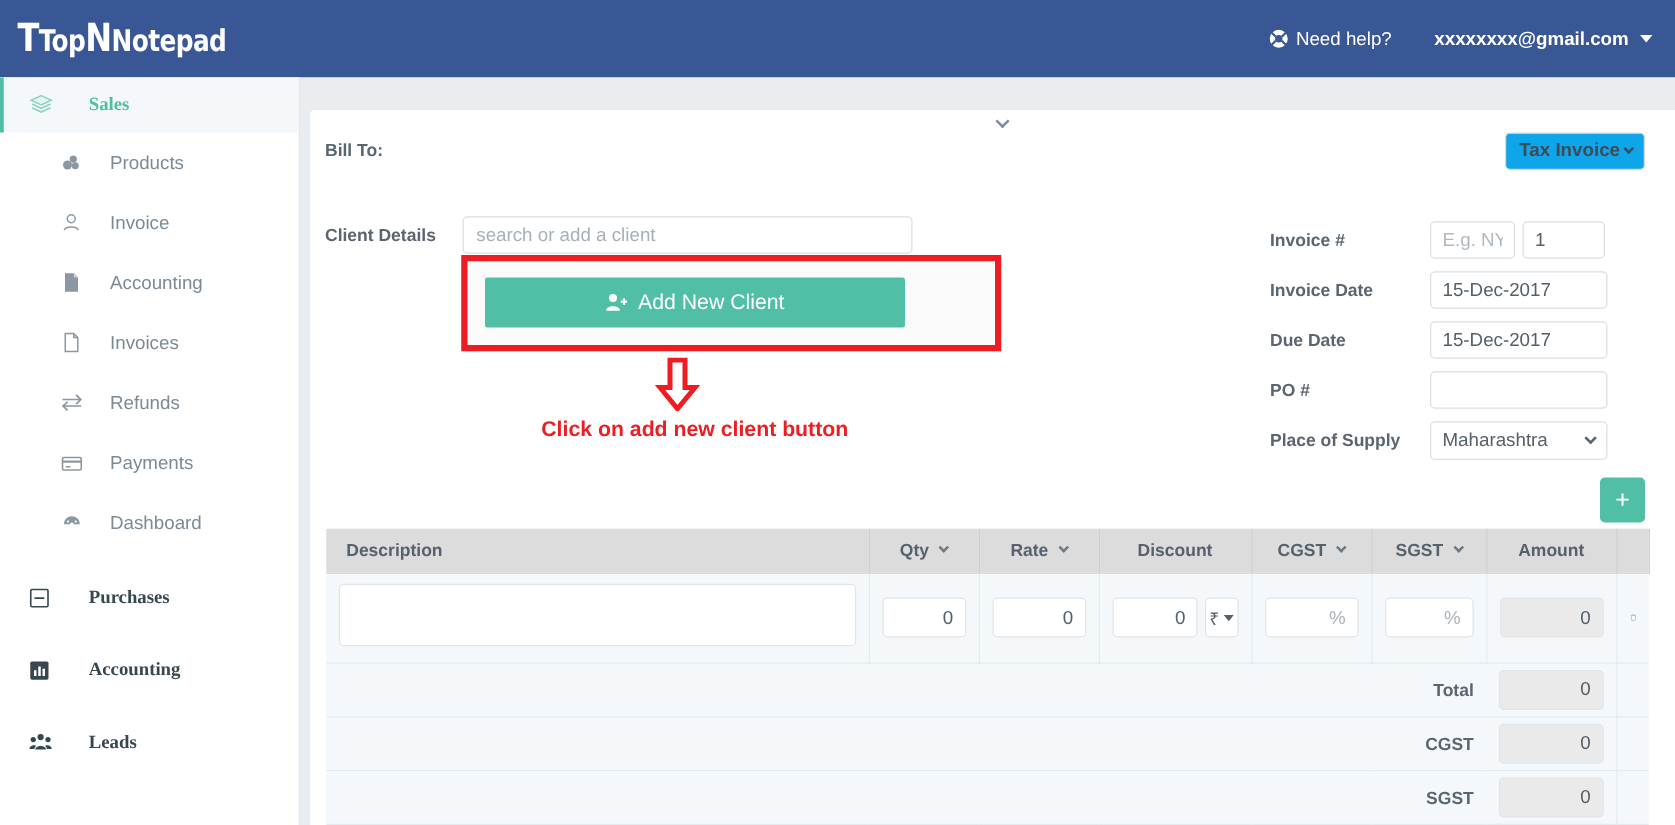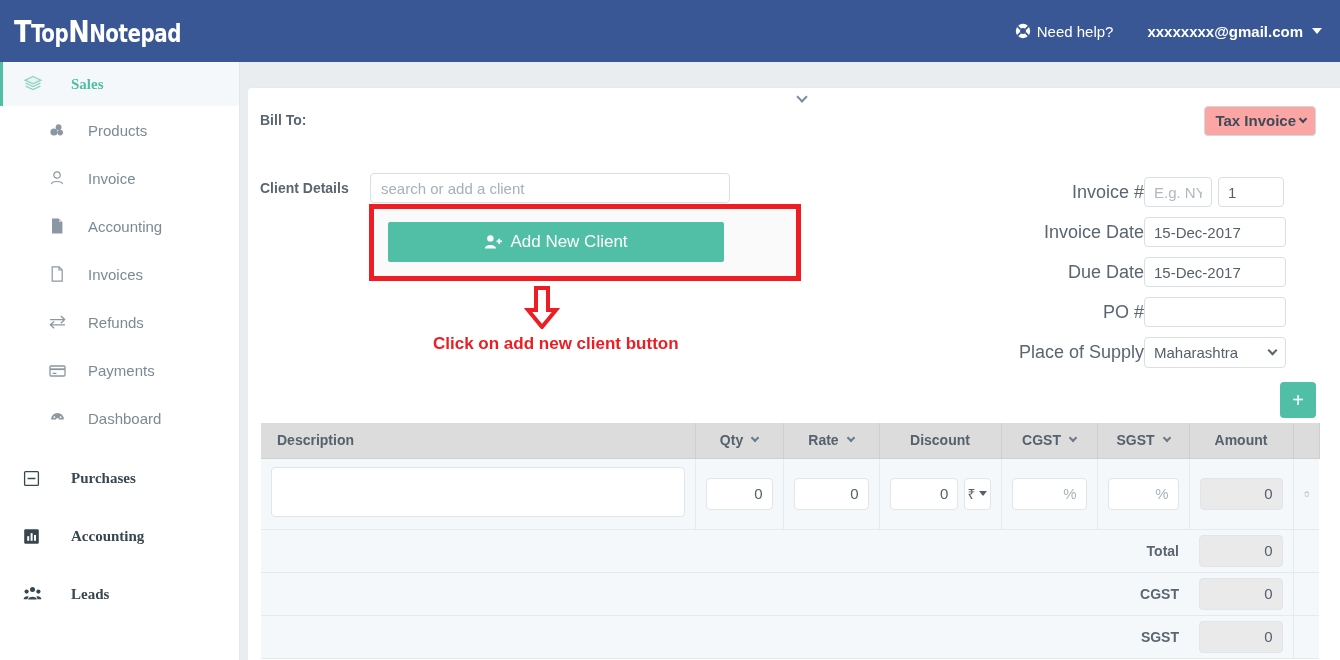--- a/index.html
+++ b/index.html
@@ -97,21 +97,21 @@
     transform:rotate(45deg); margin-top:-3px;
   }
 
   .billto {
     position:absolute; left:12px; top:24px;
     font-weight:bold; font-size:14px; color:#5a6570;
   }
   .doc-type {
     position:absolute; right:24px; top:18px;
     border:1px solid #d3d8dc; border-radius:4px;
-    background:#fca5a5; padding:5px 9px 6px 10px;
+    background:#0ea5e9; padding:5px 9px 6px 10px;
     font-weight:bold; font-size:15px; color:#3e4b57;
     display:flex; align-items:center; gap:2px; cursor:pointer;
   }
   .chev-sm {
     width:6px;height:6px;border-right:2px solid #3e4b57;border-bottom:2px solid #3e4b57;
     transform:rotate(45deg); margin-top:-4px; margin-left:2px;
   }
 
   .client-label {
     position:absolute; left:12px; top:92px;
@@ -143,21 +143,21 @@
   }
   .anno-text {
     position:absolute; left:185px; top:246px;
     color:#ee1c23; font-weight:bold; font-size:17px; white-space:nowrap;
   }
 
   
   .rform { position:absolute; right:24px; top:84px; width:300px; }
   .frow { display:flex; align-items:center; height:40px; }
   .frow .flabel {
-    width:128px; text-align:right; font-weight:normal; font-size:18px; color:#5a6570;
+    width:128px; text-align:left; font-weight:bold; font-size:14px; color:#5a6570;
   }
   .finput {
     height:30px; border:1px solid #d9dfe3; border-radius:4px;
     background:#ffffff; padding:0 9px; font-size:15px; color:#55606a;
     font-family:"Liberation Sans", sans-serif; outline:none;
   }
   .finput::placeholder { color:#b0b9c0; }
   .inv-prefix { width:68px; }
   .inv-num { width:66px; margin-left:6px; }
   .fwide { width:142px; }

